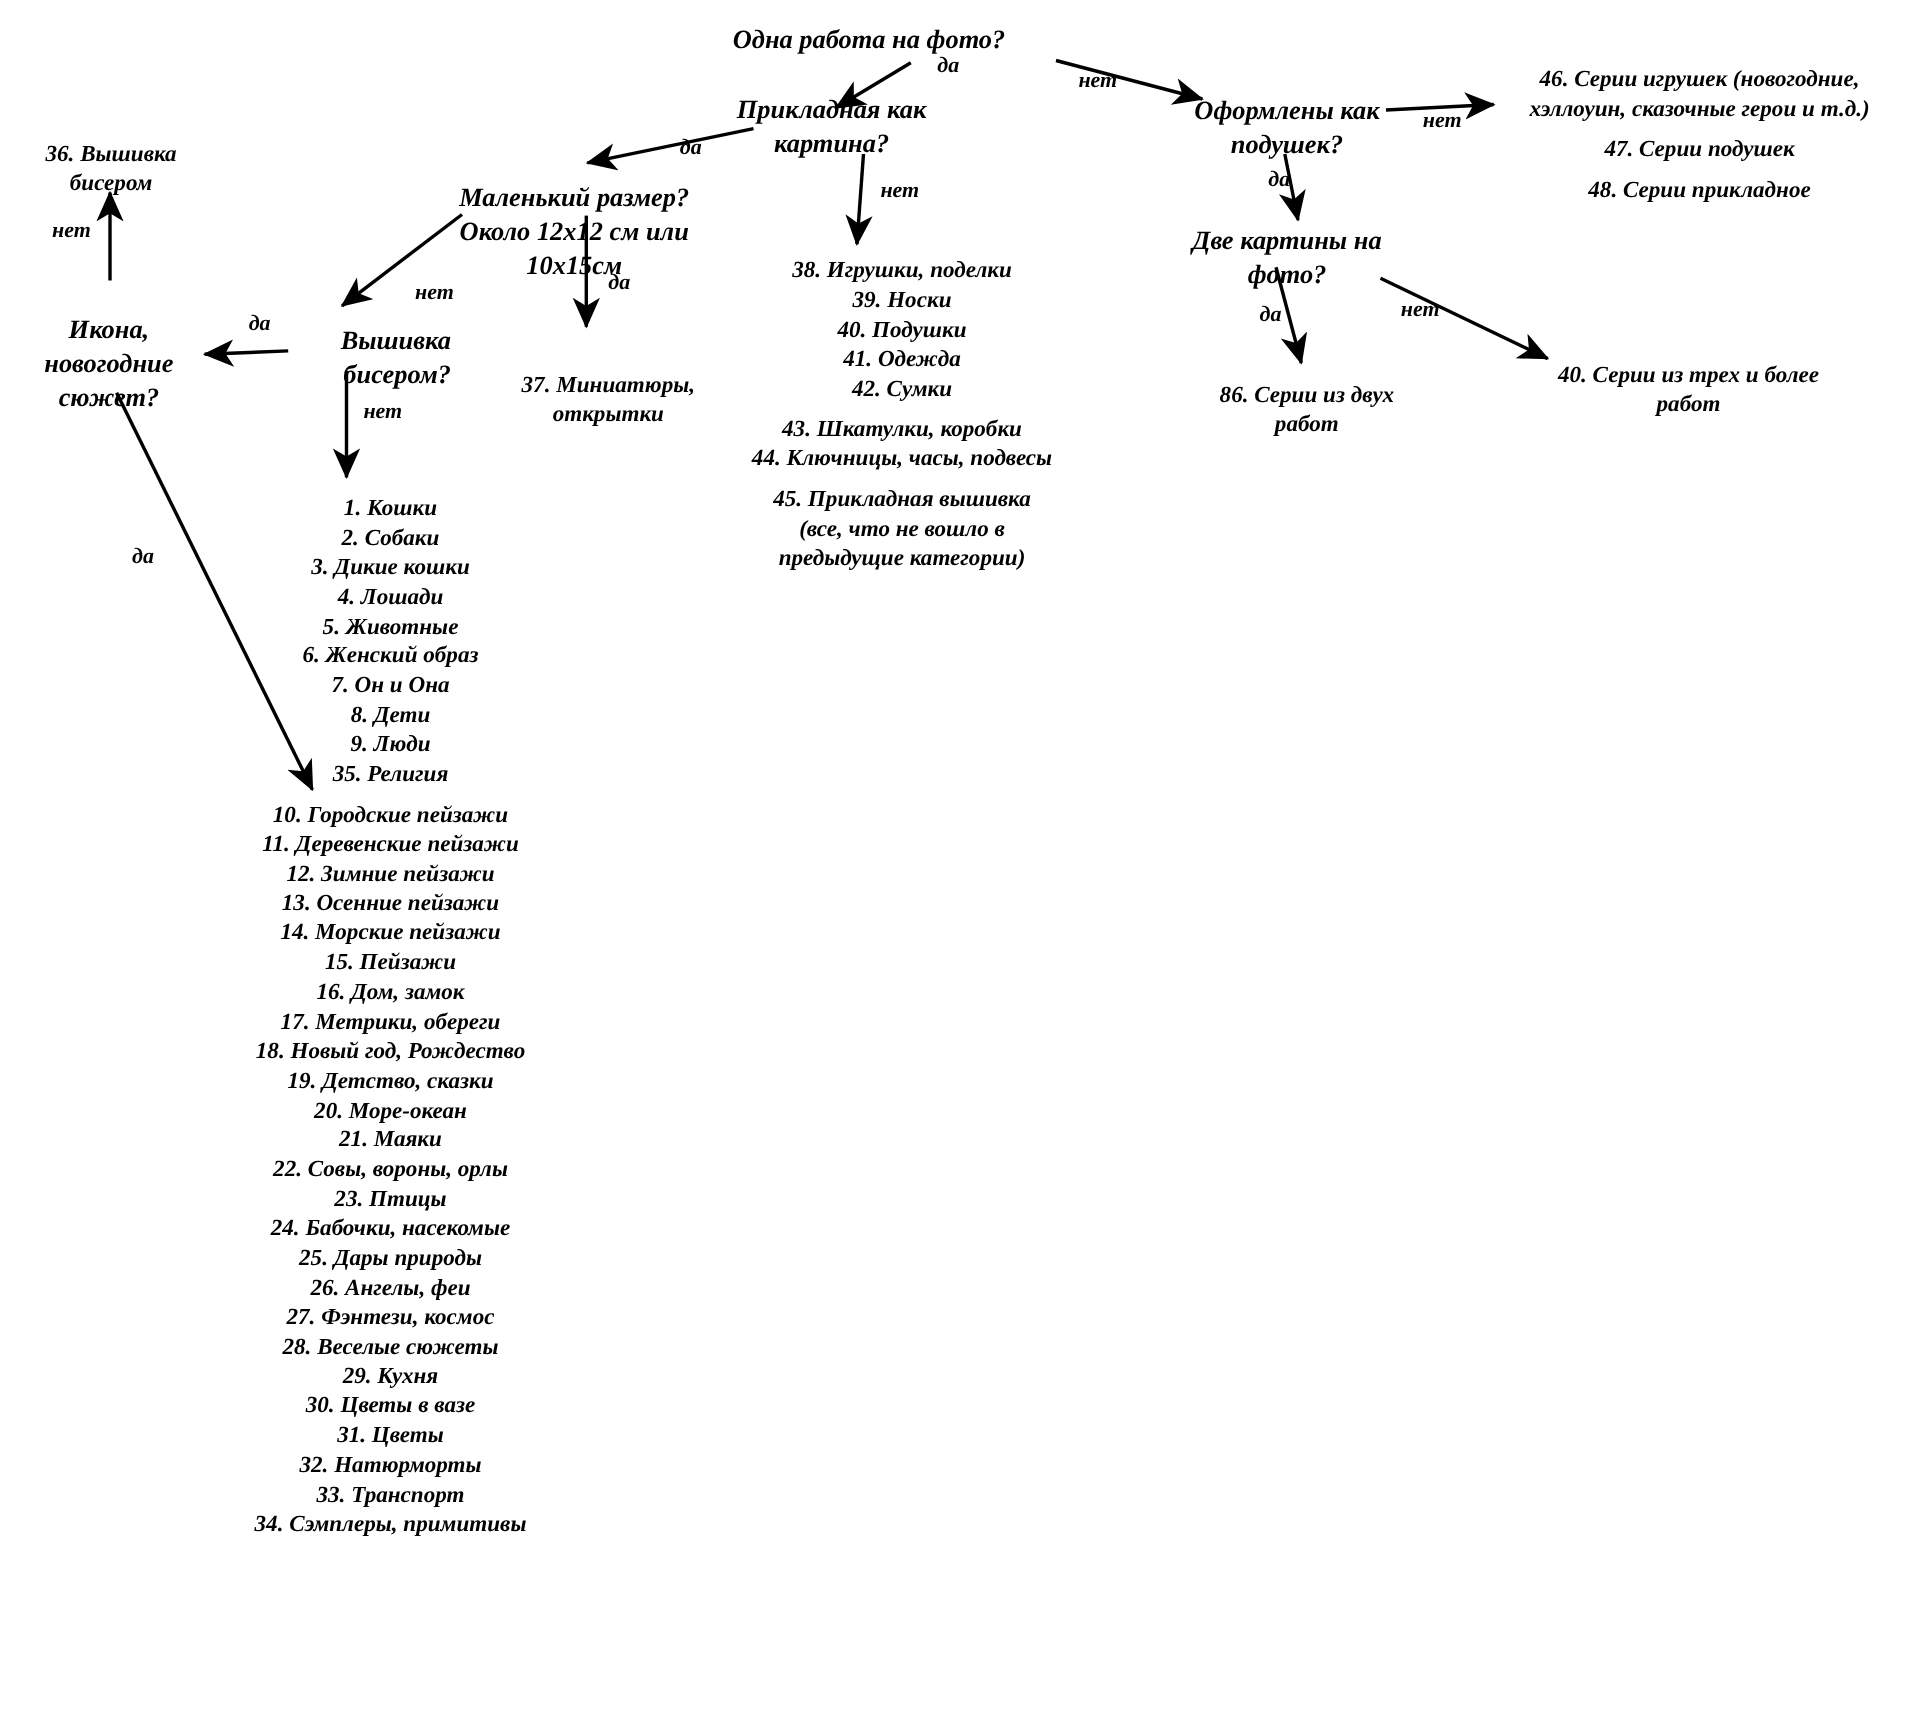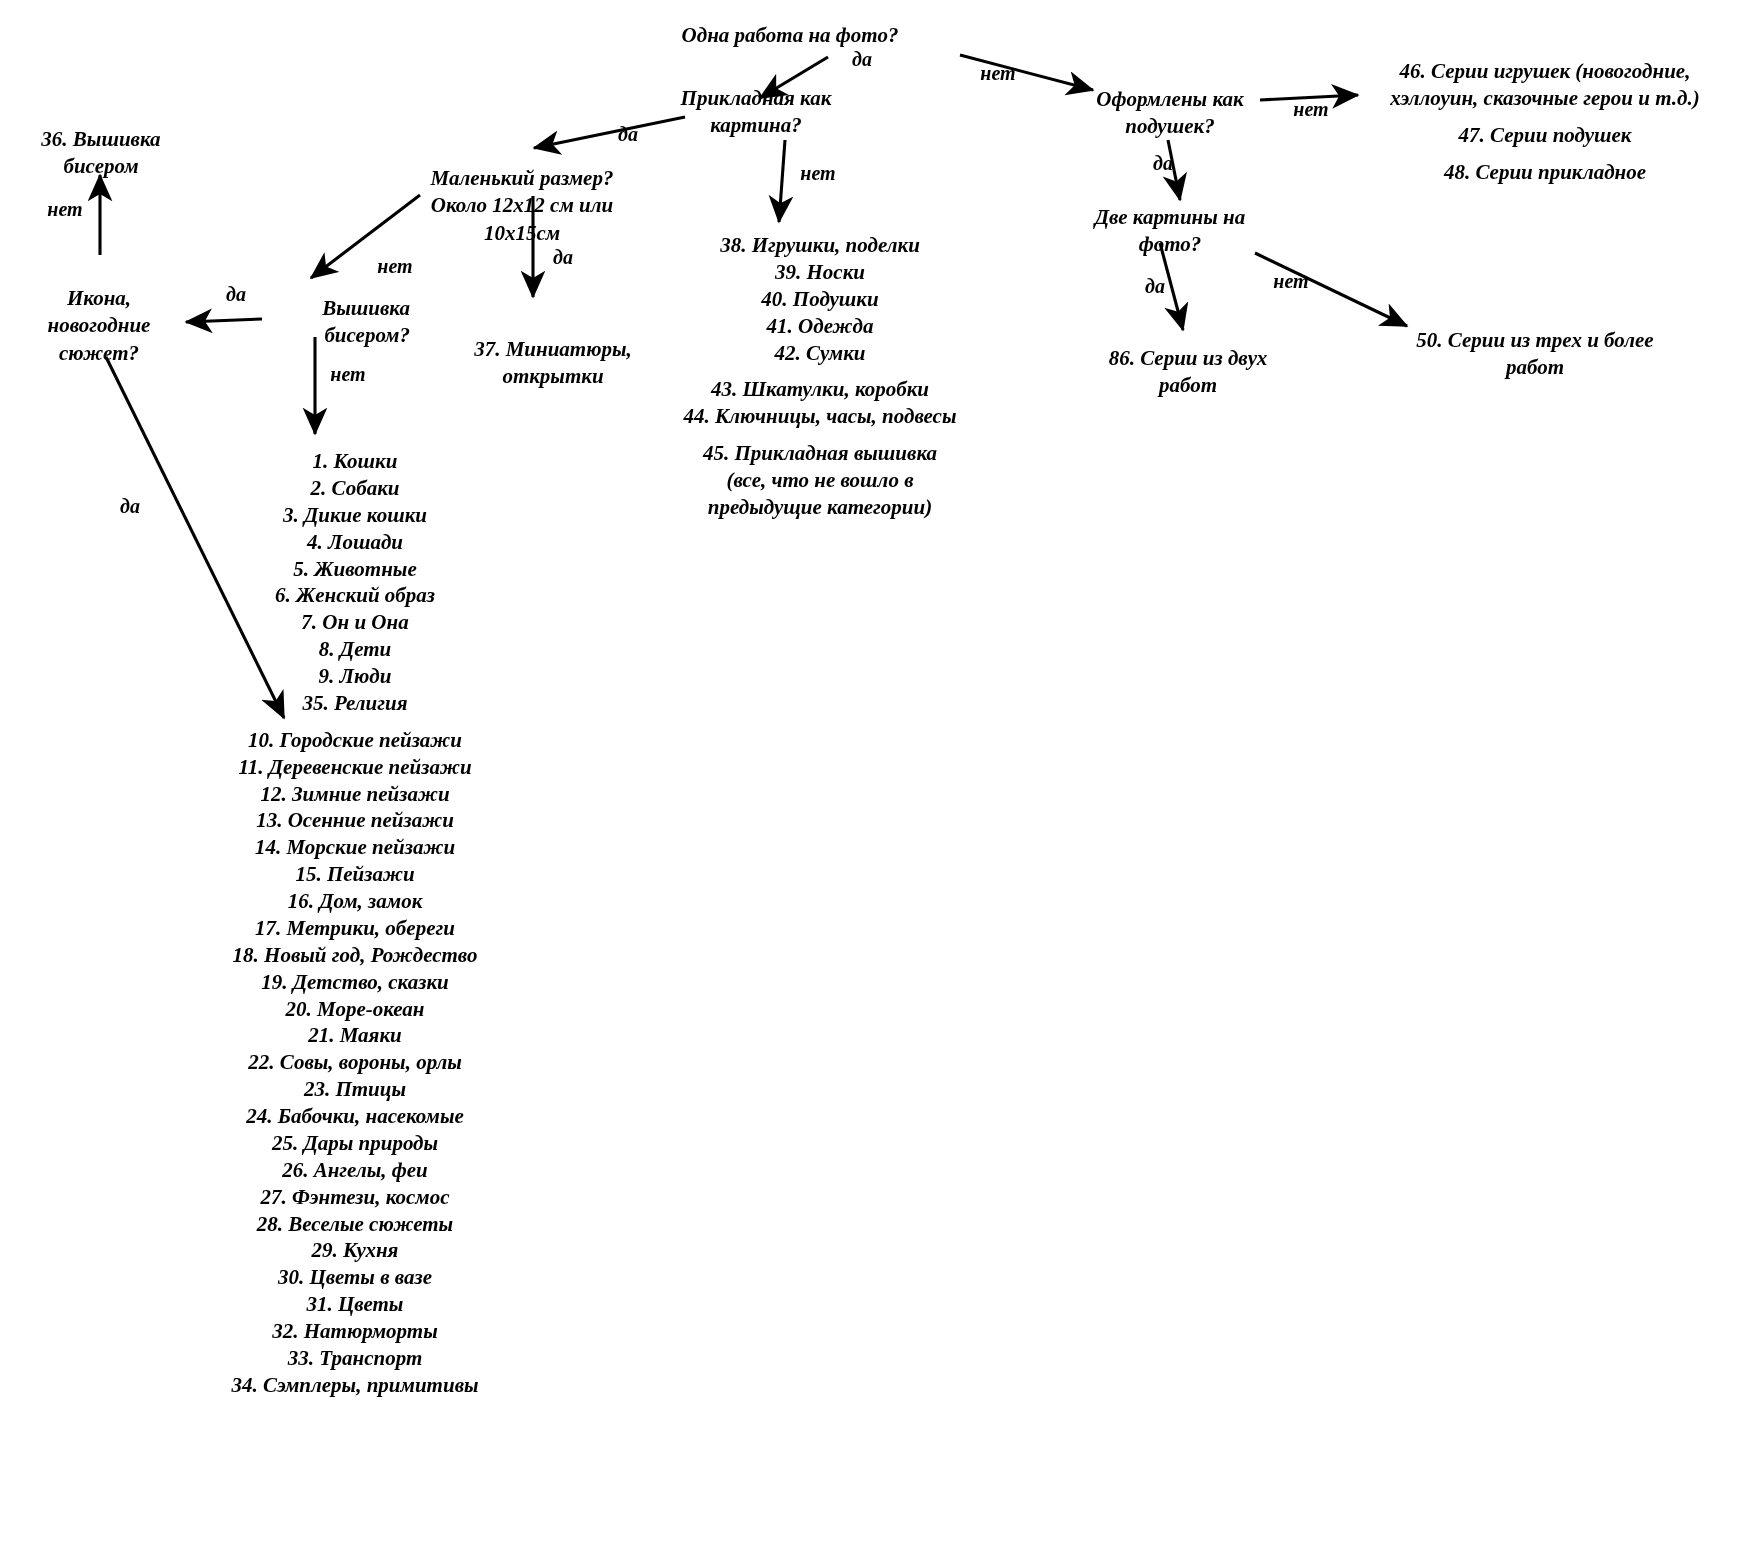--- a/index.html
+++ b/index.html
@@ -18,21 +18,21 @@
   }
   .node {
     position: absolute;
     font-style: italic;
     font-weight: bold;
     text-align: center;
     line-height: 1.30;
     white-space: pre-line;
   }
   .q {
-    font-size: 21px;
+    font-size: 24px;
   }
   .lbl {
     position: absolute;
     font-style: italic;
     font-weight: bold;
     font-size: 20px;
     text-align: center;
   }
   .list {
     position: absolute;
@@ -128,21 +128,21 @@
 
   <div class="leaf" style="left:101px; top:126px; width:230px; margin-left:-115px;">36. Вышивка
 бисером</div>
 
   <div class="leaf" style="left:553px; top:336px; width:250px; margin-left:-125px;text-align:center;">37. Миниатюры,
 открытки</div>
 
   <div class="leaf" style="left:1188px; top:345px; width:230px; margin-left:-115px;">86. Серии из двух
 работ</div>
 
-  <div class="leaf" style="left:1535px; top:327px; width:330px; margin-left:-165px;">50. Серии из трех и более
+  <div class="leaf" style="left:1535px; top:327px; width:330px; margin-left:-165px;">40. Серии из трех и более
 работ</div>
 
   <div class="lbl" style="left:842px; top:48px; width:40px;">да</div>
   <div class="lbl" style="left:975px; top:62px; width:46px;">нет</div>
 
   <div class="lbl" style="left:608px; top:123px; width:40px;">да</div>
   <div class="lbl" style="left:795px; top:162px; width:46px;">нет</div>
 
   <div class="lbl" style="left:372px; top:255px; width:46px;">нет</div>
   <div class="lbl" style="left:543px; top:246px; width:40px;">да</div>

